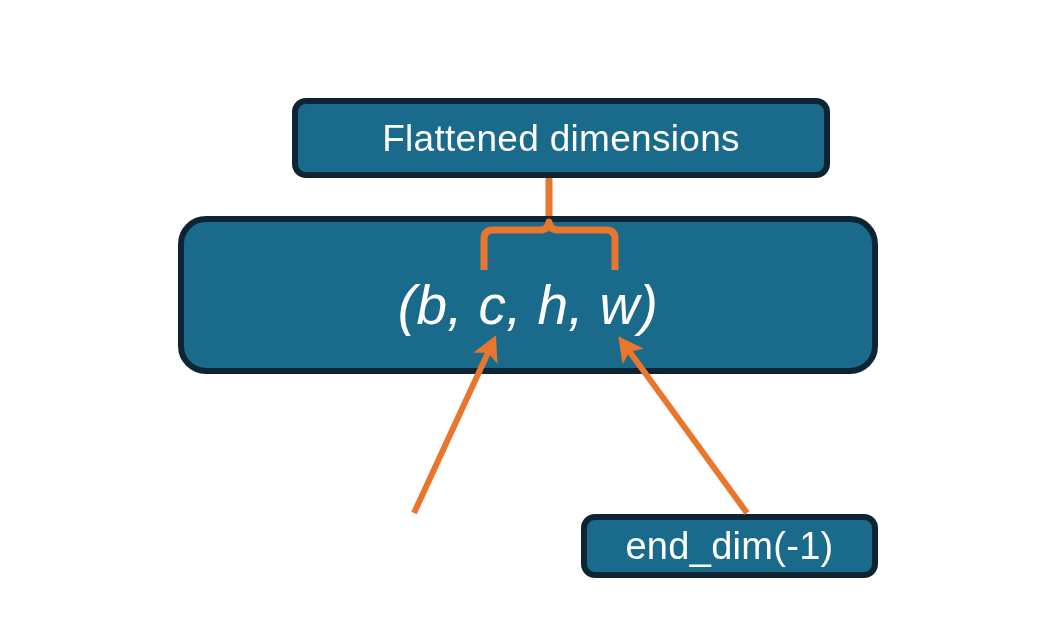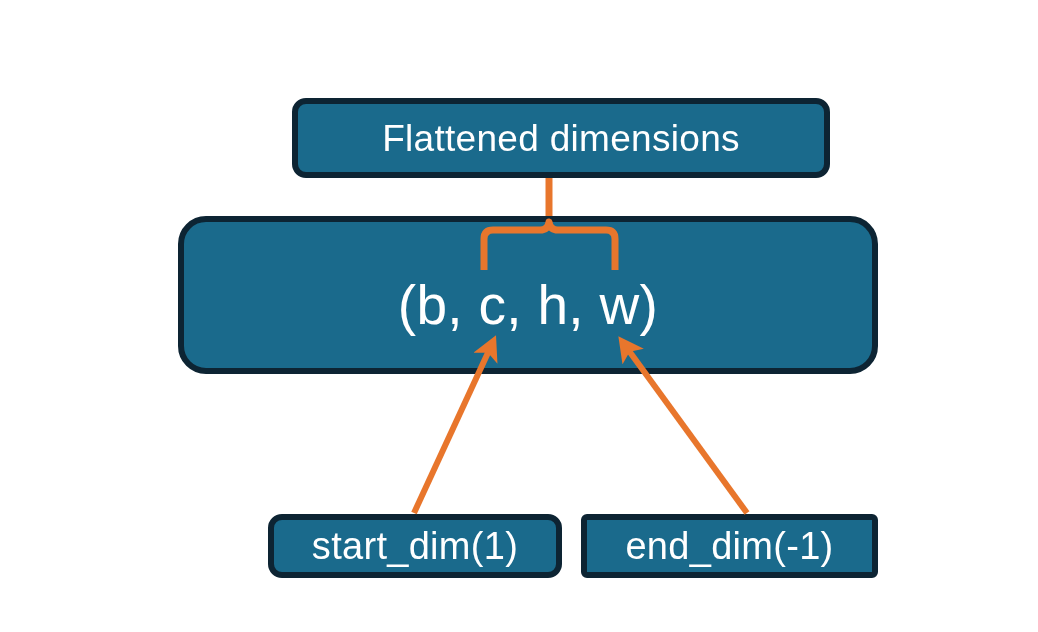--- a/index.html
+++ b/index.html
@@ -42,38 +42,39 @@
   }
   .node-shape {
     left: 178px;
     top: 216px;
     width: 700px;
     height: 158px;
     border-radius: 28px;
     font-size: 55px;
     align-items: flex-start;
     padding-top: 56px;
+    font-style: italic;
   }
   .node-shape .shape-text {
     display: block;
   }
   .node-start {
     left: 268px;
     top: 514px;
     width: 294px;
     height: 64px;
     border-radius: 14px;
     font-size: 38px;
   }
   .node-end {
     left: 581px;
     top: 514px;
     width: 297px;
     height: 64px;
-    border-radius: 6px;
+    border-radius: 14px;
     font-size: 38px;
   }
   .overlay {
     position: absolute;
     left: 0;
     top: 0;
     width: 1038px;
     height: 632px;
     z-index: 3;
     pointer-events: none;
@@ -93,23 +94,20 @@
   </svg>
 
   <div class="node node-flattened">
     <span>Flattened dimensions</span>
   </div>
 
   <div class="node node-shape">
     <span class="shape-text">(b, c, h, w)</span>
   </div>
 
-  <div class="node node-start">
-    <span>start_dim(1)</span>
-  </div>
 
   <div class="node node-end">
     <span>end_dim(-1)</span>
   </div>
 
   <svg class="overlay" viewBox="0 0 1038 632" xmlns="http://www.w3.org/2000/svg">
     <defs>
       <marker id="arrowhead-orange" markerWidth="4.4" markerHeight="4.4" refX="2.6" refY="2.2" orient="auto" markerUnits="strokeWidth">
         <path d="M 0 0 L 4.2 2.2 L 0 4.4 L 1.0 2.2 Z" fill="#e8762c"></path>
       </marker>

